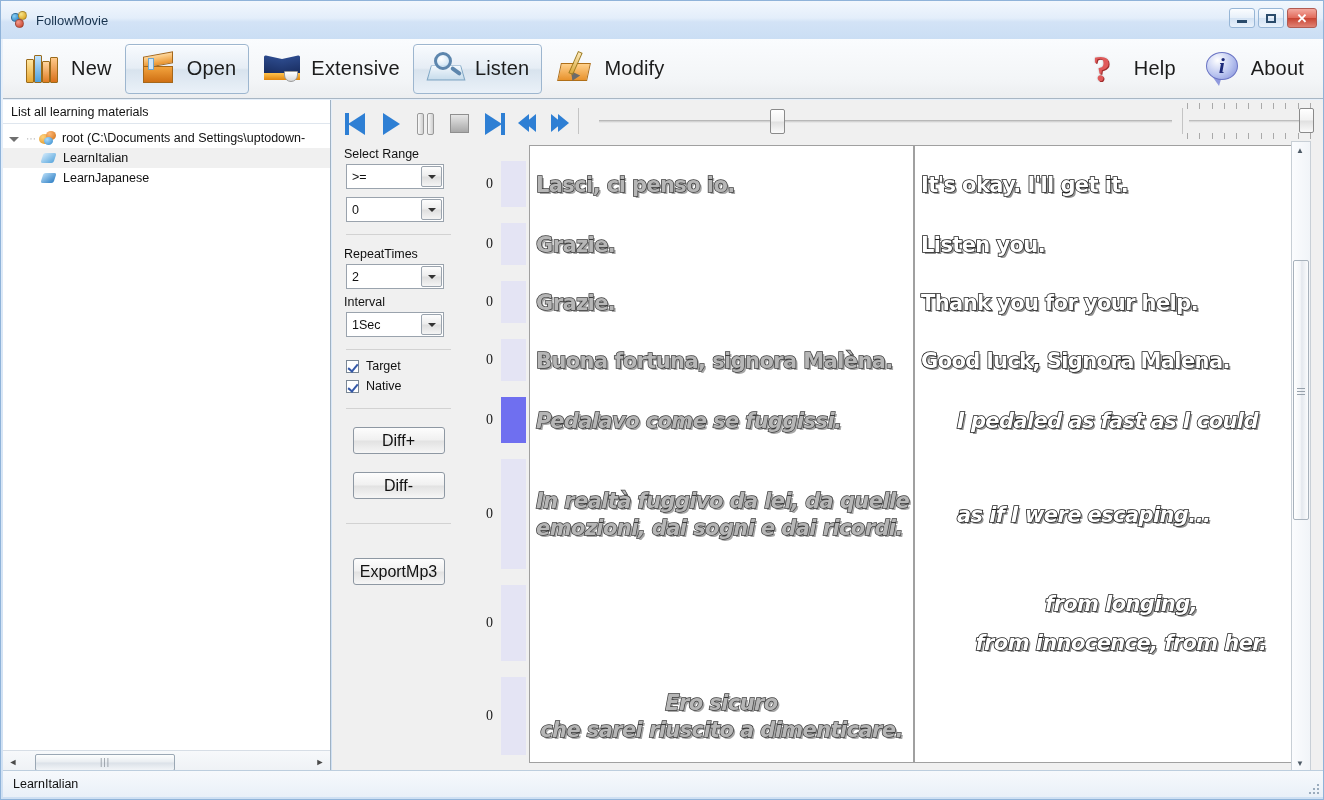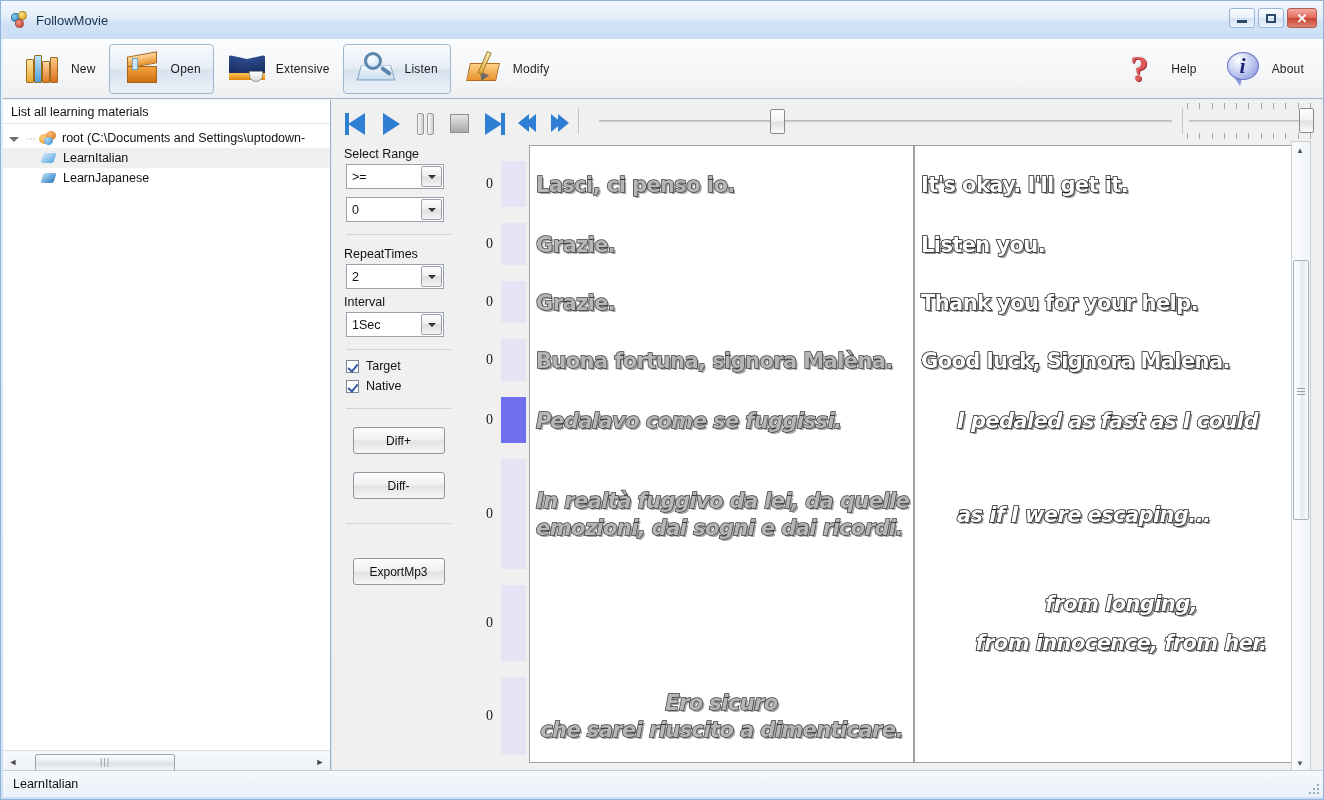--- a/index.html
+++ b/index.html
@@ -61,21 +61,21 @@
   .tb-btn {
     height: 50px; display: flex; align-items: center; gap: 7px;
     padding: 0 12px; border: 1px solid transparent; border-radius: 4px;
     cursor: default; white-space: nowrap;
   }
   .tb-btn.active {
     border: 1px solid #9db6cf;
     background: linear-gradient(180deg,#f8fbfe 0%,#e6edf5 48%,#d8e3ee 52%,#eaf1f8 100%);
     box-shadow: inset 0 1px 0 #fff;
   }
-  .tb-label { font-size: 12px; color: #1c1c1c; letter-spacing: .2px; text-align: right; }
+  .tb-label { font-size: 20px; color: #1c1c1c; letter-spacing: .2px; text-align: right; }
   .tb-spacer { flex: 1 1 auto; }
   .ico { width: 42px; height: 40px; position: relative; flex: none; }
 
   
   .ico-books i { position:absolute; bottom:6px; width:8px; border-radius:1px; border:1px solid #9a6a1a; }
   .ico-books i:nth-child(1){ left:4px;  height:24px; background:linear-gradient(180deg,#ffe6a0,#e8a832); }
   .ico-books i:nth-child(2){ left:12px; height:28px; background:linear-gradient(180deg,#bfe3ff,#4fa0dc); }
   .ico-books i:nth-child(3){ left:20px; height:22px; background:linear-gradient(180deg,#ffd6a0,#e07c22); }
   .ico-books i:nth-child(4){ left:28px; height:26px; background:linear-gradient(180deg,#ffc98a,#d9711a); }
 
@@ -205,21 +205,21 @@
   }
   .chk::after {
     content: ""; position: absolute; left: 3px; top: 1px; width: 4px; height: 8px;
     border: solid #3559a8; border-width: 0 2px 2px 0; transform: rotate(40deg);
   }
   .chk-label { font-size: 12.5px; color: #111; }
   .btn {
     display: block; margin: 0 auto; width: 92px; height: 27px;
     border: 1px solid #8e98a3; border-radius: 3px;
     background: linear-gradient(180deg,#fdfdfd 0%,#f0f0f0 48%,#e2e2e2 52%,#f6f6f6 100%);
-    font-size: 12px; color: #111; font-family: "Liberation Sans", sans-serif;
+    font-size: 16px; color: #111; font-family: "Liberation Sans", sans-serif;
   }
 
   
   .playerbar {
     position: absolute; left: 331px; top: 99px; width: 991px; height: 41px;
     background: #f0f0f0; display: flex; align-items: center; padding-left: 8px;
   }
   .pb-btn { width: 34px; height: 30px; position: relative; flex: none; }
   .tri {
     position:absolute; top:7px; width:0;height:0;

